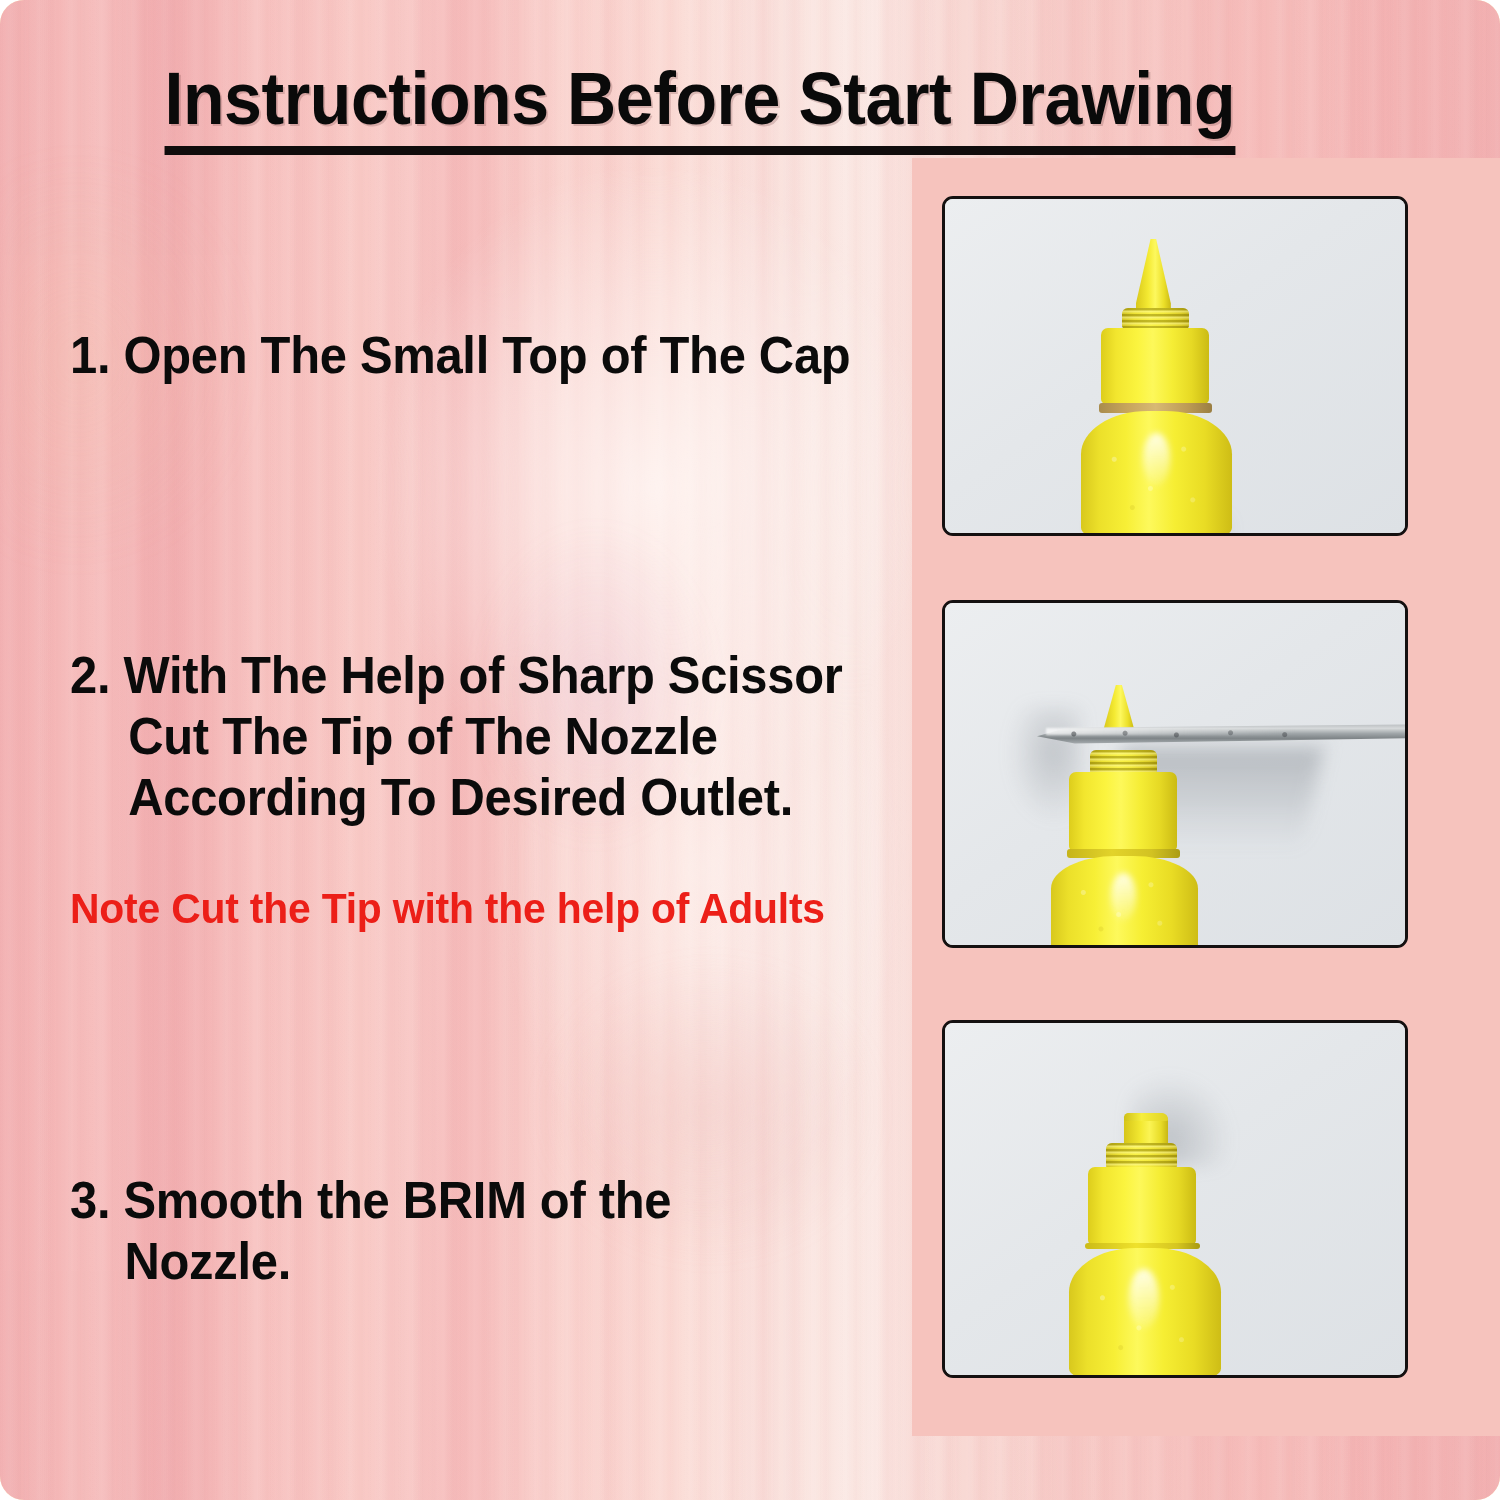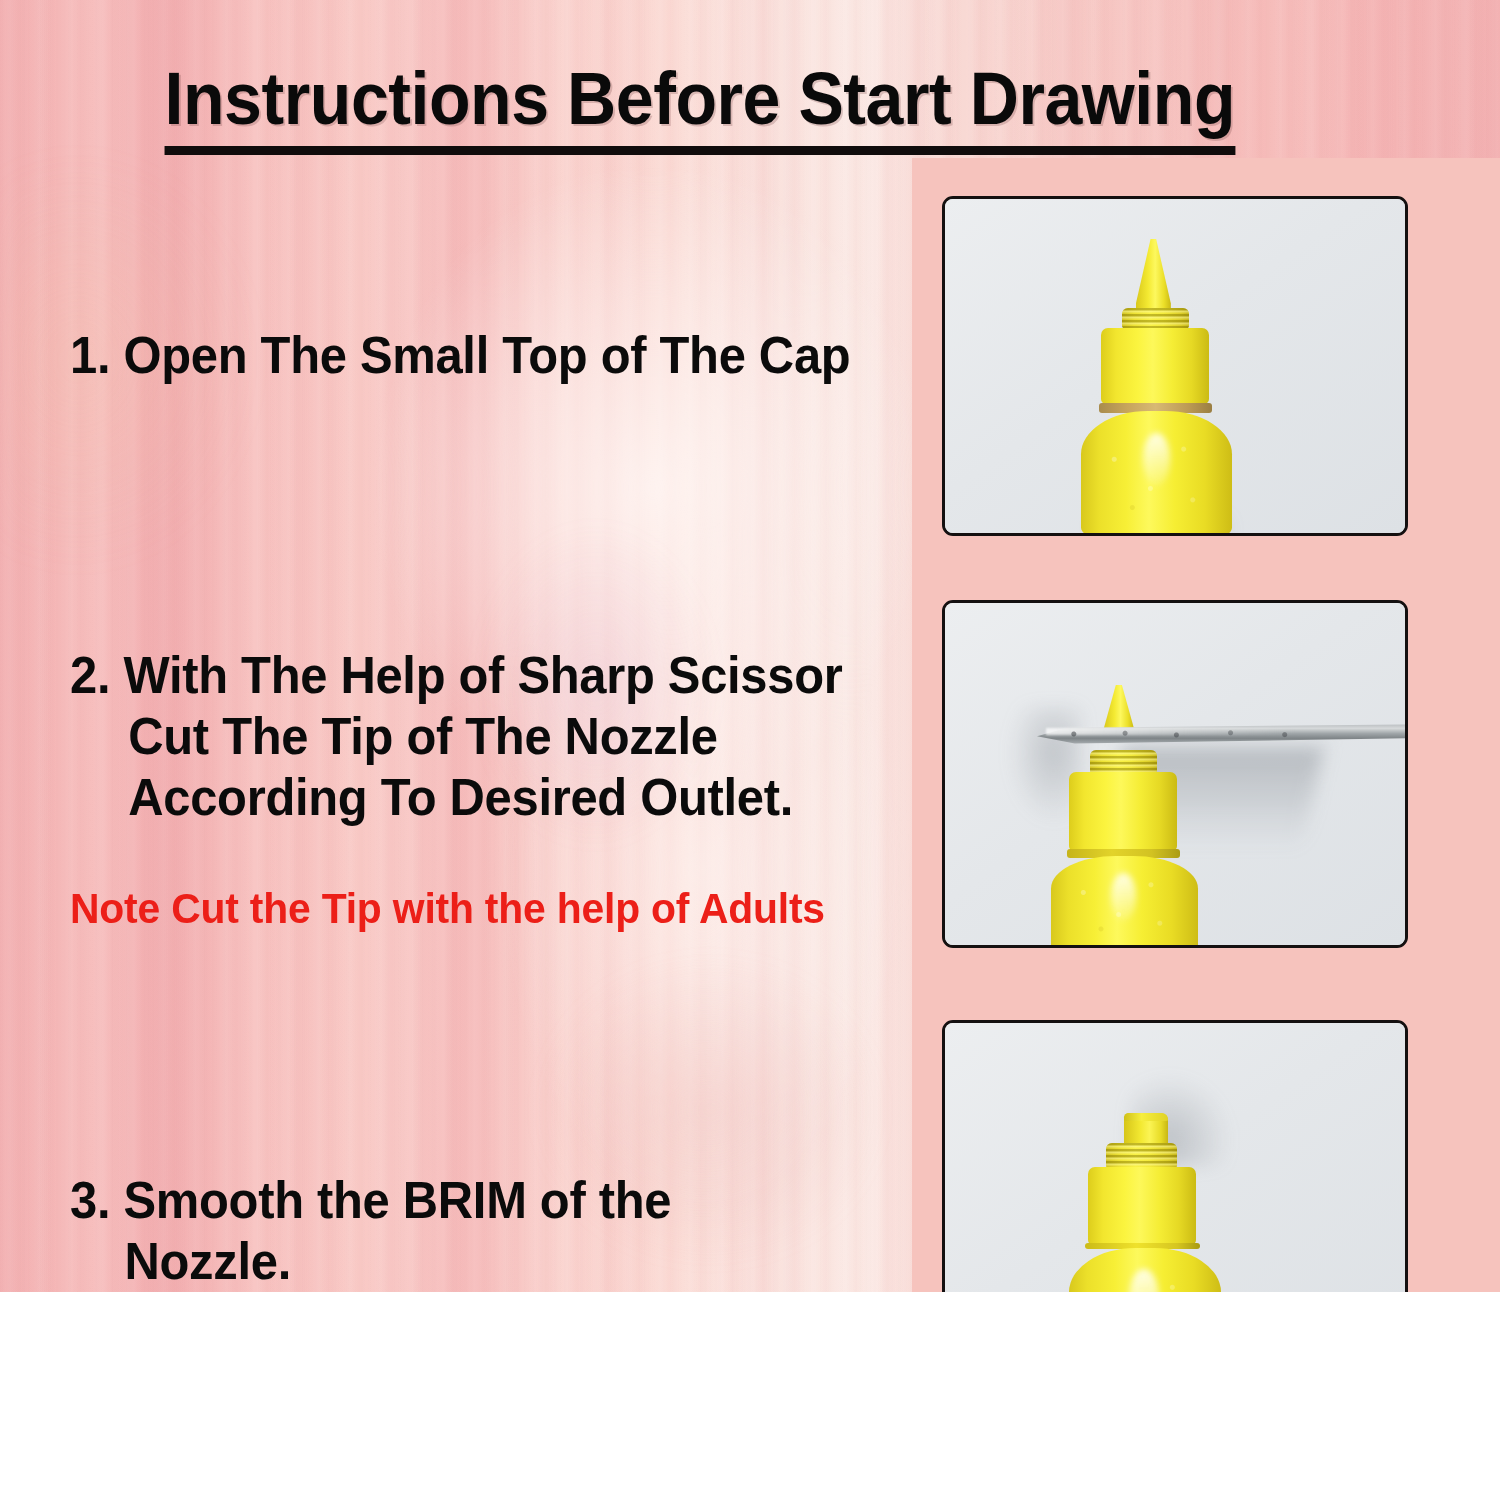--- a/index.html
+++ b/index.html
@@ -8,23 +8,24 @@
     padding: 0;
     background: #ffffff;
   }
   body {
     font-family: "Liberation Sans", sans-serif;
   }
 
   .poster {
     position: relative;
     width: 1500px;
-    height: 1292px;
+    height: 1500px;
     overflow: hidden;
     background: #fef9c3;
+    border-radius: 24px;
   }
 
   
   .bg-base {
     position: absolute;
     inset: 0;
     background:
       linear-gradient(90deg,
         #f3b2b3 0%,
         #f6bcbb 6%,

